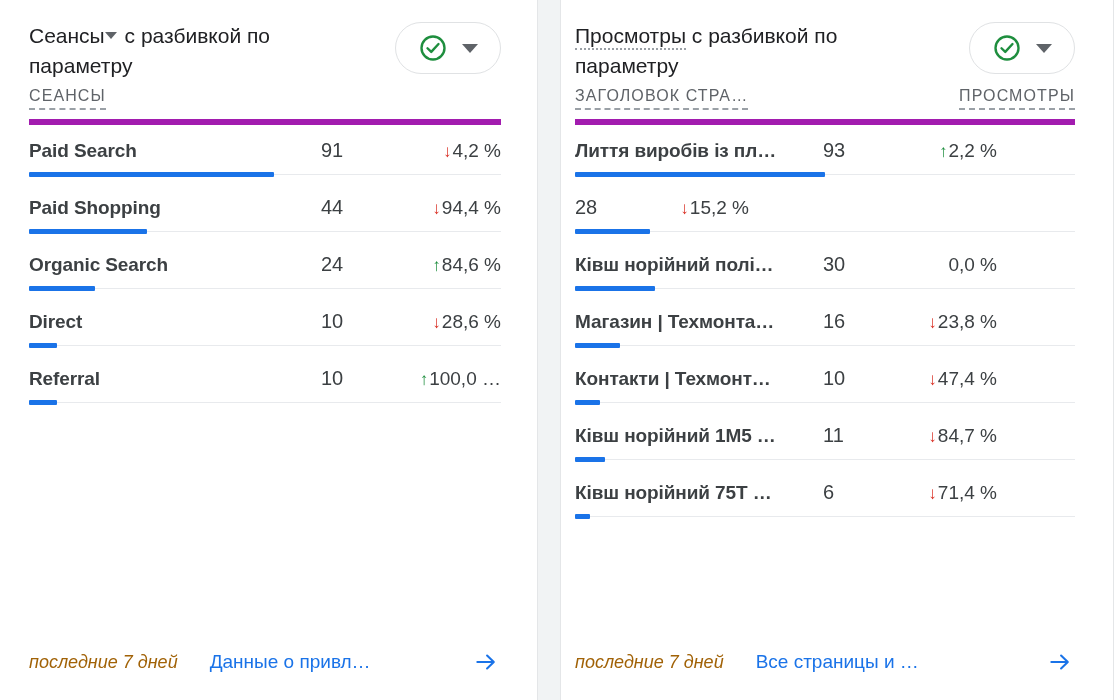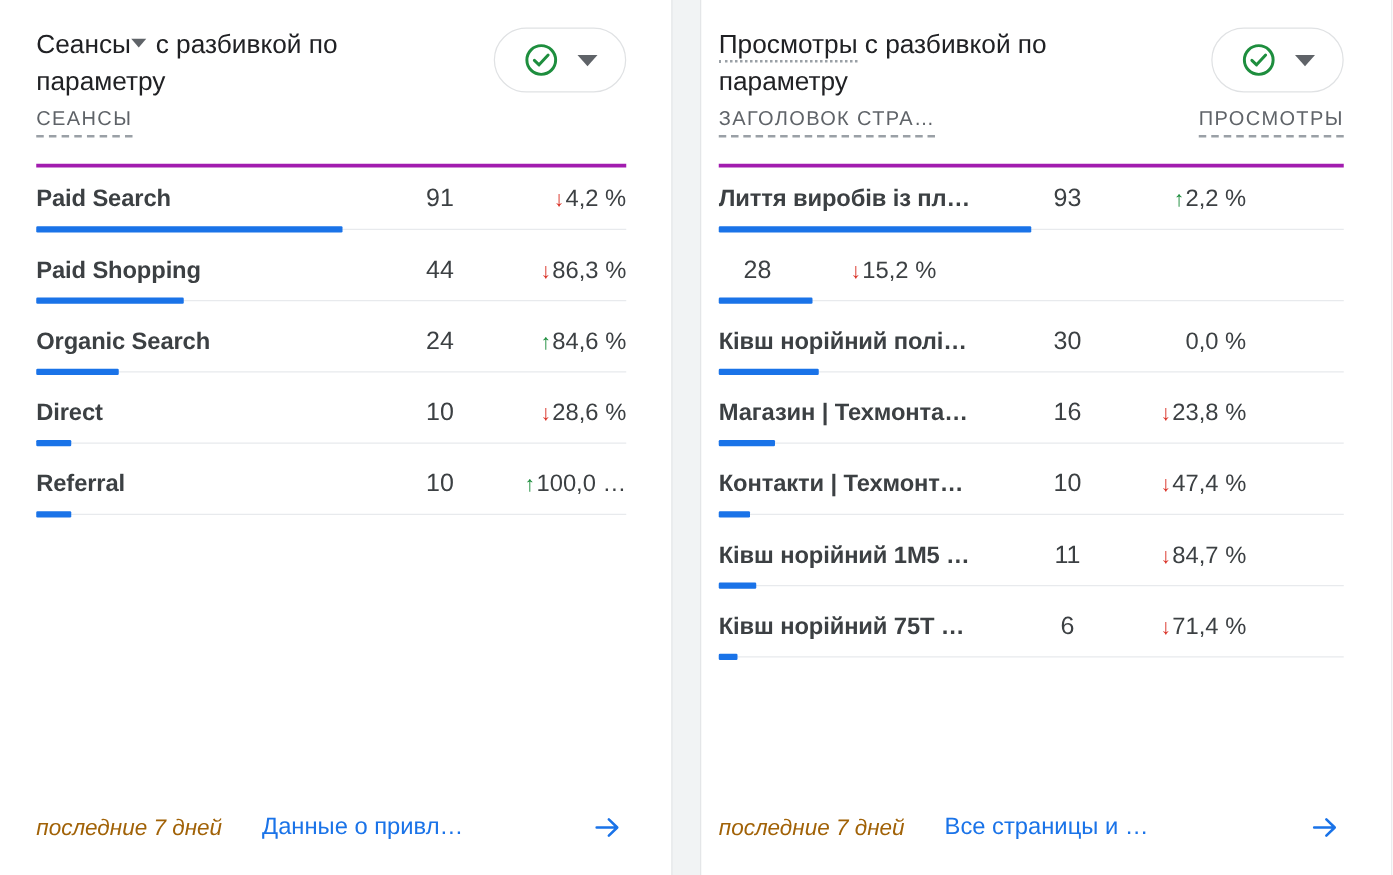--- a/index.html
+++ b/index.html
@@ -138,23 +138,22 @@
     text-overflow: ellipsis;
   }
   .col-head-cell.dim { max-width: 260px; }
   .col-head-cell.dashed {
     border-bottom: 2px dashed #9aa0a6;
     padding-bottom: 3px;
   }
 
   
   .rows {
-    border-top: 3px solid #a21caf;
+    border-top: 6px solid #a21caf;
     flex: 0 0 auto;
-    margin-top: 12px;
   }
   .row {
     position: relative;
     height: 57px;
     box-sizing: border-box;
   }
   .row-main {
     display: flex;
     align-items: center;
     height: 47px;
@@ -168,21 +167,21 @@
     white-space: nowrap;
     overflow: hidden;
     text-overflow: ellipsis;
     padding-right: 8px;
     letter-spacing: -0.1px;
   }
   .card-right .row-label { max-width: 240px; }
   .row-value {
     flex: 0 0 auto;
     width: 62px;
-    text-align: center;
+    text-align: left;
     font-size: 20px;
     color: #3c4043;
     font-weight: 400;
   }
   .row-delta {
     flex: 0 0 auto;
     width: 118px;
     text-align: right;
     font-size: 19px;
     color: #3c4043;
@@ -285,21 +284,21 @@
               <div class="row-delta"><span class="arrow down">↓</span><span>4,2 %</span></div>
             </div>
             <div class="bar-track">
               <div class="bar-fill" style="width: 52%;"></div>
             </div>
           </div>
           <div class="row">
             <div class="row-main">
               <div class="row-label">Paid Shopping</div>
               <div class="row-value">44</div>
-              <div class="row-delta"><span class="arrow down">↓</span><span>86,3 %</span></div>
+              <div class="row-delta"><span class="arrow down">↓</span><span>94,4 %</span></div>
             </div>
             <div class="bar-track">
               <div class="bar-fill" style="width: 25%;"></div>
             </div>
           </div>
           <div class="row">
             <div class="row-main">
               <div class="row-label">Organic Search</div>
               <div class="row-value">24</div>
               <div class="row-delta"><span class="arrow up">↑</span><span>84,6 %</span></div>

